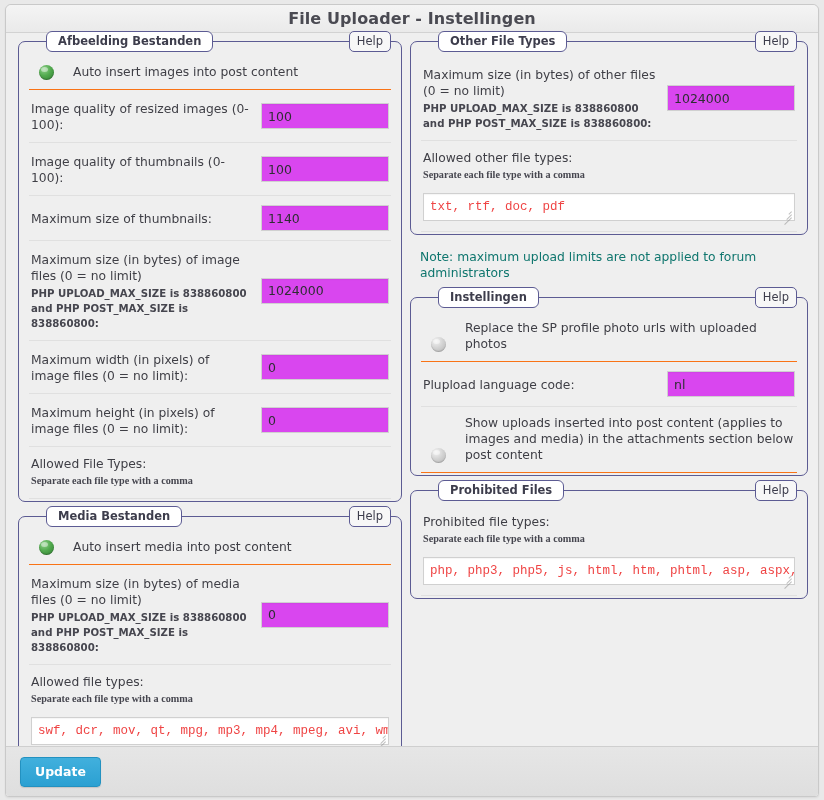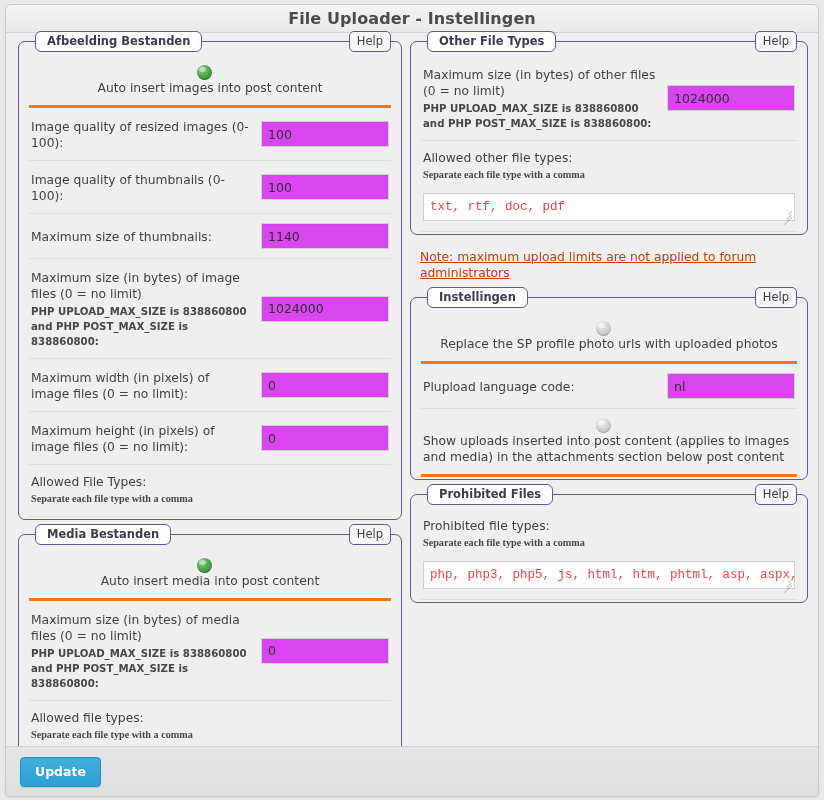--- a/index.html
+++ b/index.html
@@ -62,21 +62,21 @@
   .panel {
     position: relative;
     border: 1px solid #5c5b93;
     border-radius: 7px;
     background: #efefef;
     margin: 0 0 14px 0;
     padding: 8px 10px 2px 10px;
   }
   .panel-head {
     position: absolute;
-    top: -11px; left: 4px; right: 0;
+    top: -11px; left: 15px; right: 0;
     height: 22px;
     pointer-events: none;
   }
   .legend {
     position: absolute;
     left: 12px; top: 0;
     background: #ffffff;
     border: 1px solid #5c5b93;
     border-radius: 6px;
     padding: 2px 11px 3px 11px;
@@ -138,24 +138,23 @@
     font-size: 12.5px;
     color: #2e2e33;
     padding: 2px 6px;
     outline: none;
     box-shadow: inset 0 1px 1px rgba(0,0,0,0.04);
   }
 
   
   .toggle-row {
     display: flex;
-    align-items: center;
-    border-bottom: 3px solid #f97316;
+    align-items: flex-end;
+    border-bottom: 1px solid #f97316;
     padding: 8px 2px 9px 2px;
-    flex-direction: column;
   }
   .toggle {
     flex: 0 0 auto;
     width: 15px; height: 15px;
     border-radius: 50%;
     margin: 1px 19px 0 8px;
     position: relative;
   }
   .toggle.on {
     background:
@@ -230,24 +229,23 @@
     transform: rotate(-45deg);
     transform-origin: right bottom;
   }
   .resize-grip i:nth-child(1) { bottom: 0px; width: 10px; }
   .resize-grip i:nth-child(2) { bottom: 3px; width: 7px; }
   .resize-grip i:nth-child(3) { bottom: 6px; width: 4px; }
 
   
   .note {
     font-size: 12.3px;
-    color: #c2410c;
+    color: #0f766e;
     margin: 0 0 16px 10px;
     line-height: 16px;
-    text-decoration: underline;
   }
 
   
   .footer {
     position: absolute;
     left: 0; bottom: 0;
     width: 814px;
     height: 52px;
     background: linear-gradient(#e6e6e6, #dedede);
     border-top: 1px solid #cfcfcf;

